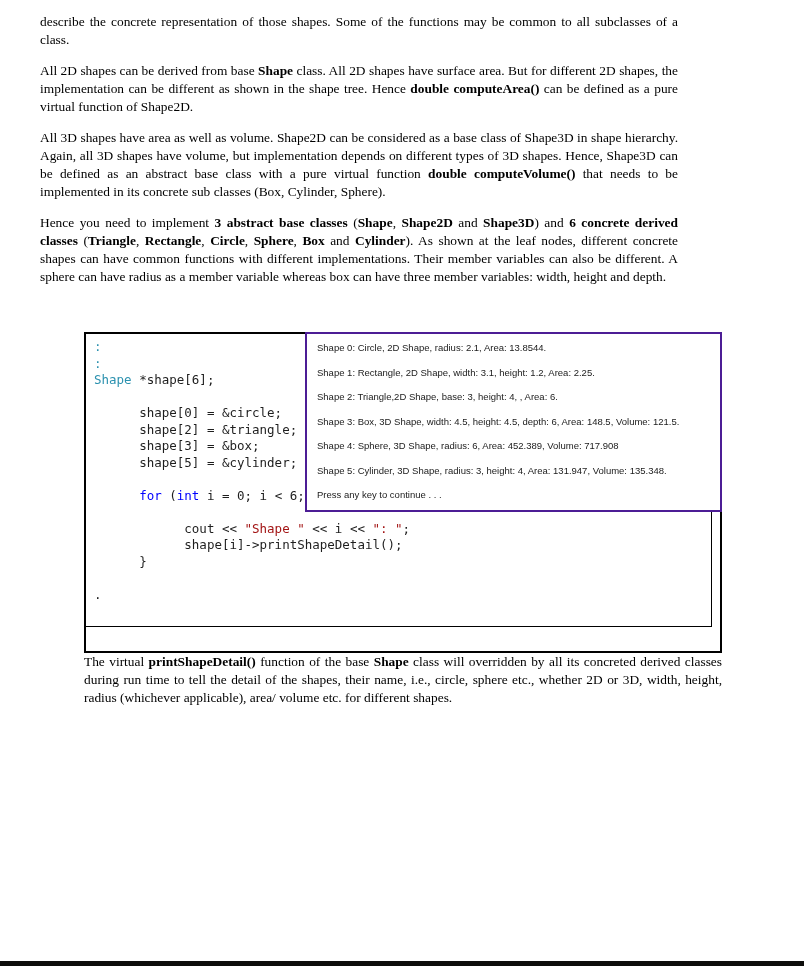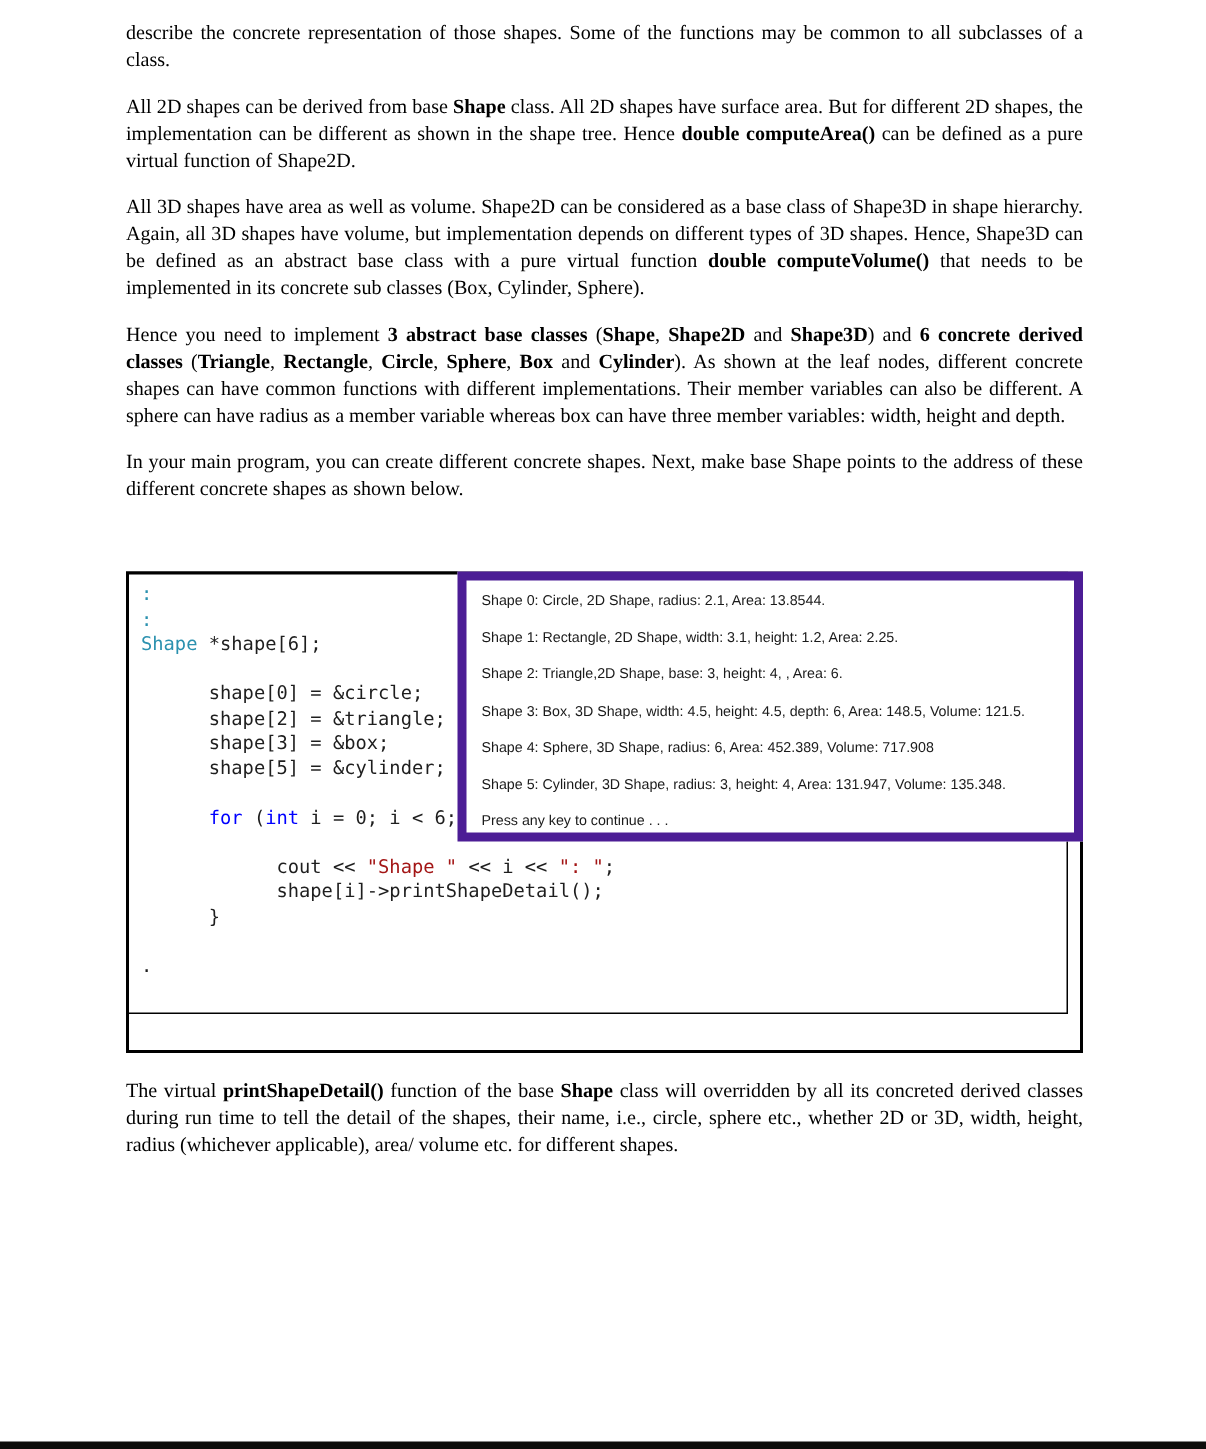--- a/index.html
+++ b/index.html
@@ -7,21 +7,21 @@
   .page {
     position: relative;
     width: 804px;
     height: 966px;
     background: #ffffff;
     overflow: hidden;
     font-family: "Liberation Serif", serif;
     color: #000000;
   }
   .text-col {
-    margin-left: 84px;
+    margin-left: 40px;
     width: 638px;
     padding-top: 13px;
   }
   .para {
     margin: 0 0 13px 0;
     font-size: 13.4px;
     line-height: 18px;
     text-align: justify;
   }
   .para span.b { font-weight: bold; }
@@ -58,54 +58,53 @@
     color: #1e1e1e;
   }
   .code-area .ln { white-space: pre; height: 16.5px; }
   .code-area .type { color: #2B91AF; }
   .code-area .keyword { color: #0000FF; }
   .code-area .string { color: #A31515; }
   .console-box {
     position: absolute;
     left: 221px; top: 0;
     width: 417px; height: 180px;
-    border: 6px solid #4c1d95;
+    border: 2px solid #4c1d95;
     box-sizing: border-box;
     background: #ffffff;
     z-index: 3;
     padding: 8px 20px 0 10px;
     overflow: hidden;
   }
   .console-box .ln {
     font-family: "Liberation Sans", sans-serif;
     font-size: 9.5px;
     line-height: 11px;
     margin-bottom: 13.5px;
     color: #1a1a1a;
     white-space: pre;
   }
-  .closing { margin-left: 84px; width: 638px; margin-top: 16px; }
+  .closing { margin-left: 84px; width: 638px; }
   .bottom-bar {
     position: absolute;
     left: 0; bottom: 0;
     width: 100%; height: 5px;
     background: #0d0d0b;
   }
 </style>
 </head>
 <body>
 
 <div class="page">
 
   <div class="text-col">
     <p class="para"><span>describe the concrete representation of those shapes. Some of the functions may be common to all subclasses of a class.</span></p>
     <p class="para"><span>All 2D shapes can be derived from base </span><span class="b">Shape</span><span> class. All 2D shapes have surface area. But for different 2D shapes, the implementation can be different as shown in the shape tree. Hence </span><span class="b">double computeArea()</span><span> can be defined as a pure virtual function of Shape2D.</span></p>
     <p class="para"><span>All 3D shapes have area as well as volume. Shape2D can be considered as a base class of Shape3D in shape hierarchy. Again, all 3D shapes have volume, but implementation depends on different types of 3D shapes. Hence, Shape3D can be defined as an abstract base class with a pure virtual function </span><span class="b">double computeVolume()</span><span> that needs to be implemented in its concrete sub classes (Box, Cylinder, Sphere).</span></p>
     <p class="para"><span>Hence you need to implement </span><span class="b">3 abstract base classes</span><span> (</span><span class="b">Shape</span><span>, </span><span class="b">Shape2D</span><span> and </span><span class="b">Shape3D</span><span>) and </span><span class="b">6 concrete derived classes</span><span> (</span><span class="b">Triangle</span><span>, </span><span class="b">Rectangle</span><span>, </span><span class="b">Circle</span><span>, </span><span class="b">Sphere</span><span>, </span><span class="b">Box</span><span> and </span><span class="b">Cylinder</span><span>). As shown at the leaf nodes, different concrete shapes can have common functions with different implementations. Their member variables can also be different. A sphere can have radius as a member variable whereas box can have three member variables: width, height and depth.</span></p>
-    <p class="para"><span>In your main program, you can create different concrete shapes. Next, make base Shape points to the address of these different concrete shapes as shown below.</span></p>
   </div>
 
   <div class="figure">
     <div class="outer-box"></div>
     <div class="inner-box"></div>
     <div class="code-area">
         <div class="ln"><span class="type">:</span></div>
         <div class="ln"><span class="type">:</span></div>
         <div class="ln"><span class="type">Shape</span><span> *shape[6];</span></div>
         <div class="ln">&nbsp;</div>

